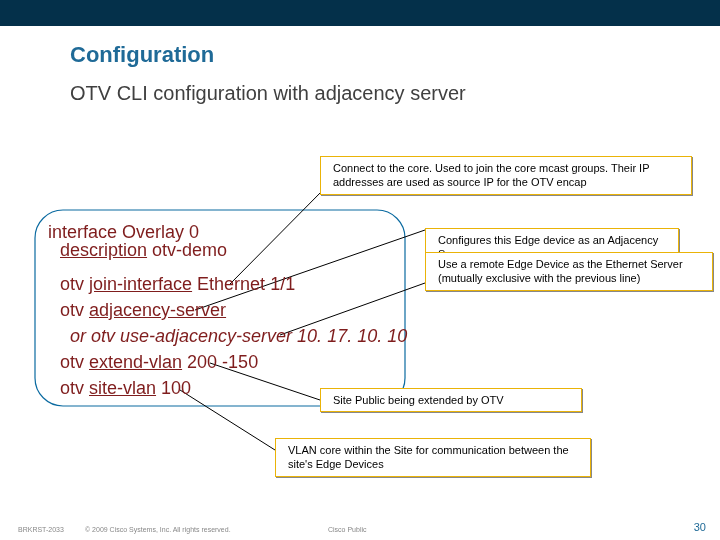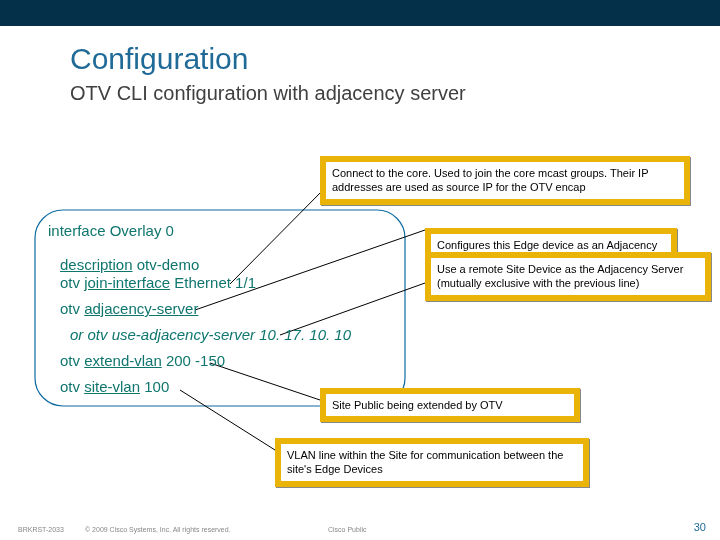--- a/index.html
+++ b/index.html
@@ -1,20 +1,20 @@
 <!DOCTYPE html>
 <html><head>
 <meta charset="utf-8">
 <style>
   html,body{margin:0;padding:0;width:720px;height:540px;background:#fff;font-family:Arial,Helvetica,sans-serif;position:relative;overflow:hidden}
   .topbar{position:absolute;top:0;left:0;right:0;height:26px;background:#04304a}
-  .title{position:absolute;left:70px;top:42px;color:#1f6a97;font-size:30px;font-weight:normal}
+  .title{position:absolute;left:70px;top:42px;color:#1f6a97;font-size:22px;font-weight:bold}
   .subtitle{position:absolute;left:70px;top:82px;color:#404040;font-size:20px}
-  .callout{position:absolute;border:6px solid #eab308;background:#fff;font-size:11px;color:#000;padding:4px 6px;line-height:1.3;box-shadow:1px 1px 0 #888}
-  .txt{position:absolute;font-size:15px;color:#0f766e}
+  .callout{position:absolute;border:1px solid #eab308;background:#fff;font-size:11px;color:#000;padding:4px 12px;line-height:1.3;box-shadow:1px 1px 0 #888}
+  .txt{position:absolute;font-size:18px;color:#7f1d1d}
   .kw{text-decoration:underline}
   .or{font-style:italic;}
   .bold{font-weight:normal}
   .footer{position:absolute;left:0;right:0;bottom:0;height:26px}
   .fleft{position:absolute;left:18px;bottom:7px;font-size:7px;color:#888}
   .fmid{position:absolute;left:85px;bottom:7px;font-size:7px;color:#888}
   .fcenter{position:absolute;left:328px;bottom:7px;font-size:7px;color:#888}
   .fright{position:absolute;right:14px;bottom:7px;font-size:11px;color:#1f6a97}
   svg.lines{position:absolute;top:0;left:0;width:720px;height:540px;pointer-events:none}
 </style>
@@ -35,28 +35,28 @@
 
   <line x1="425" y1="283" x2="280" y2="335" stroke="#000" stroke-width="1"></line>
 
   <line x1="320" y1="400" x2="210" y2="363" stroke="#000" stroke-width="1"></line>
 
   <line x1="275" y1="450" x2="180" y2="390" stroke="#000" stroke-width="1"></line>
 </svg>
 
 <div class="callout" style="left:320px;top:156px;width:346px">Connect to the core. Used to join the core mcast groups. Their IP addresses are used as source IP for the OTV encap</div>
 <div class="callout" style="left:425px;top:228px;width:228px">Configures this Edge device as an Adjacency Server</div>
-<div class="callout" style="left:425px;top:252px;width:262px">Use a remote Site Device as the Adjacency Server (mutually exclusive with the previous line)</div>
+<div class="callout" style="left:425px;top:252px;width:262px">Use a remote Edge Device as the Ethernet Server (mutually exclusive with the previous line)</div>
 <div class="callout" style="left:320px;top:388px;width:236px">Site Public being extended by OTV</div>
 <div class="callout" style="left:275px;top:438px;width:290px">
-  <span>VLAN line </span><span class="bold">within</span><span> the Site for communication between the site's Edge Devices</span>
+  <span>VLAN core </span><span class="bold">within</span><span> the Site for communication between the site's Edge Devices</span>
 </div>
 
 <div class="txt" style="left:48px;top:222px">interface Overlay 0</div>
-<div class="txt" style="left:60px;top:256px"><span class="kw">description</span><span> otv-demo</span></div>
+<div class="txt" style="left:60px;top:240px"><span class="kw">description</span><span> otv-demo</span></div>
 <div class="txt" style="left:60px;top:274px"><span>otv </span><span class="kw">join-interface</span><span> Ethernet 1/1</span></div>
 <div class="txt" style="left:60px;top:300px"><span>otv </span><span class="kw">adjacency-server</span></div>
 <div class="txt" style="left:70px;top:326px;font-style:italic"><span class="or">or</span><span>  otv use-adjacency-server 10. 17. 10. 10</span></div>
 <div class="txt" style="left:60px;top:352px"><span>otv </span><span class="kw">extend-vlan</span><span> 200 -150</span></div>
 <div class="txt" style="left:60px;top:378px"><span>otv </span><span class="kw">site-vlan</span><span> 100</span></div>
 
 <div class="footer">
   <div class="fleft">BRKRST-2033</div>
   <div class="fmid">© 2009 Cisco Systems, Inc. All rights reserved.</div>
   <div class="fcenter">Cisco Public</div>

